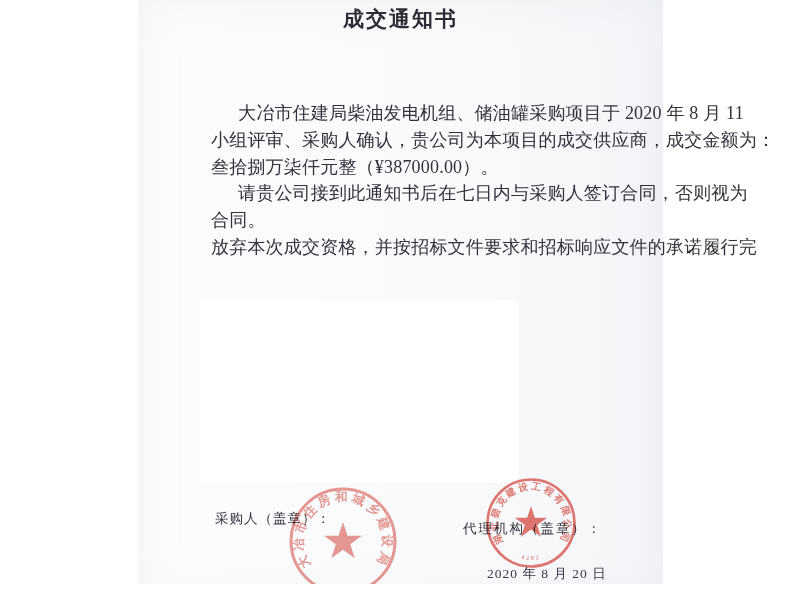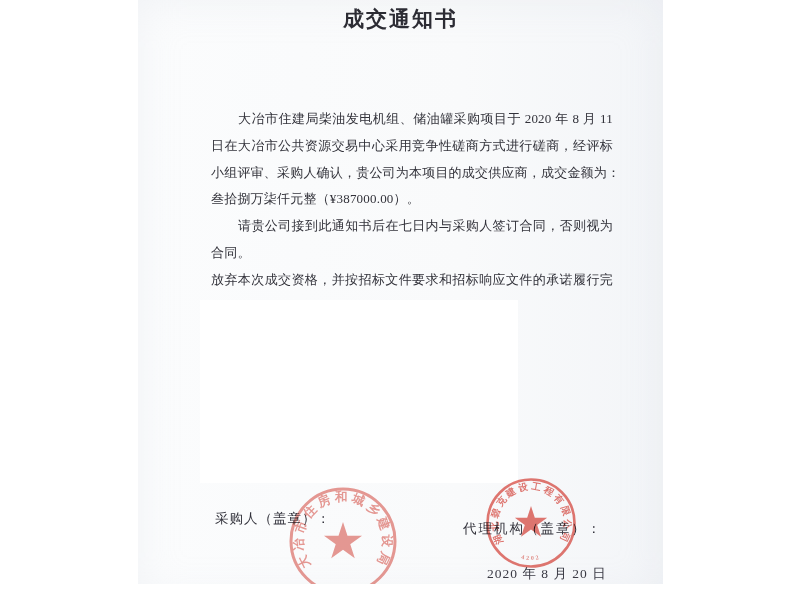--- a/index.html
+++ b/index.html
@@ -31,23 +31,23 @@
   }
   .addressee {
     position: absolute;
     left: 73px; top: 69px;
     font-size: 13.5px;
     color: #2f2f38;
     letter-spacing: 0.5px;
   }
   .body-text {
     position: absolute;
-    left: 73px; top: 106px;
+    left: 73px; top: 100px;
     width: 402px;
-    font-size: 13px;
+    font-size: 18px;
     color: #32323a;
     letter-spacing: 0.2px;
   }
   .body-text .line {
     height: 26.8px;
     line-height: 26.8px;
     text-align: justify;
     text-align-last: justify;
     white-space: nowrap;
   }
@@ -89,21 +89,20 @@
 <body>
 
 <div id="canvas">
   <div class="paper">
 
     <div class="doc-title">成交通知书</div>
 
 
     <div class="body-text">
       <div class="line indent">大冶市住建局柴油发电机组、储油罐采购项目于 2020 年 8 月 11</div>
-      <div class="line">日在大冶市公共资源交易中心采用竞争性磋商方式进行磋商，经评标</div>
       <div class="line">小组评审、采购人确认，贵公司为本项目的成交供应商，成交金额为：</div>
       <div class="line short">叁拾捌万柒仟元整（¥387000.00）。</div>
       <div class="line indent">请贵公司接到此通知书后在七日内与采购人签订合同，否则视为</div>
       <div class="line short">合同。</div>
       <div class="line">放弃本次成交资格，并按招标文件要求和招标响应文件的承诺履行完</div>
     </div>
 
     <div class="redaction-box"></div>
 
     <div class="sig-label purchaser-label">采购人（盖章）：</div>

